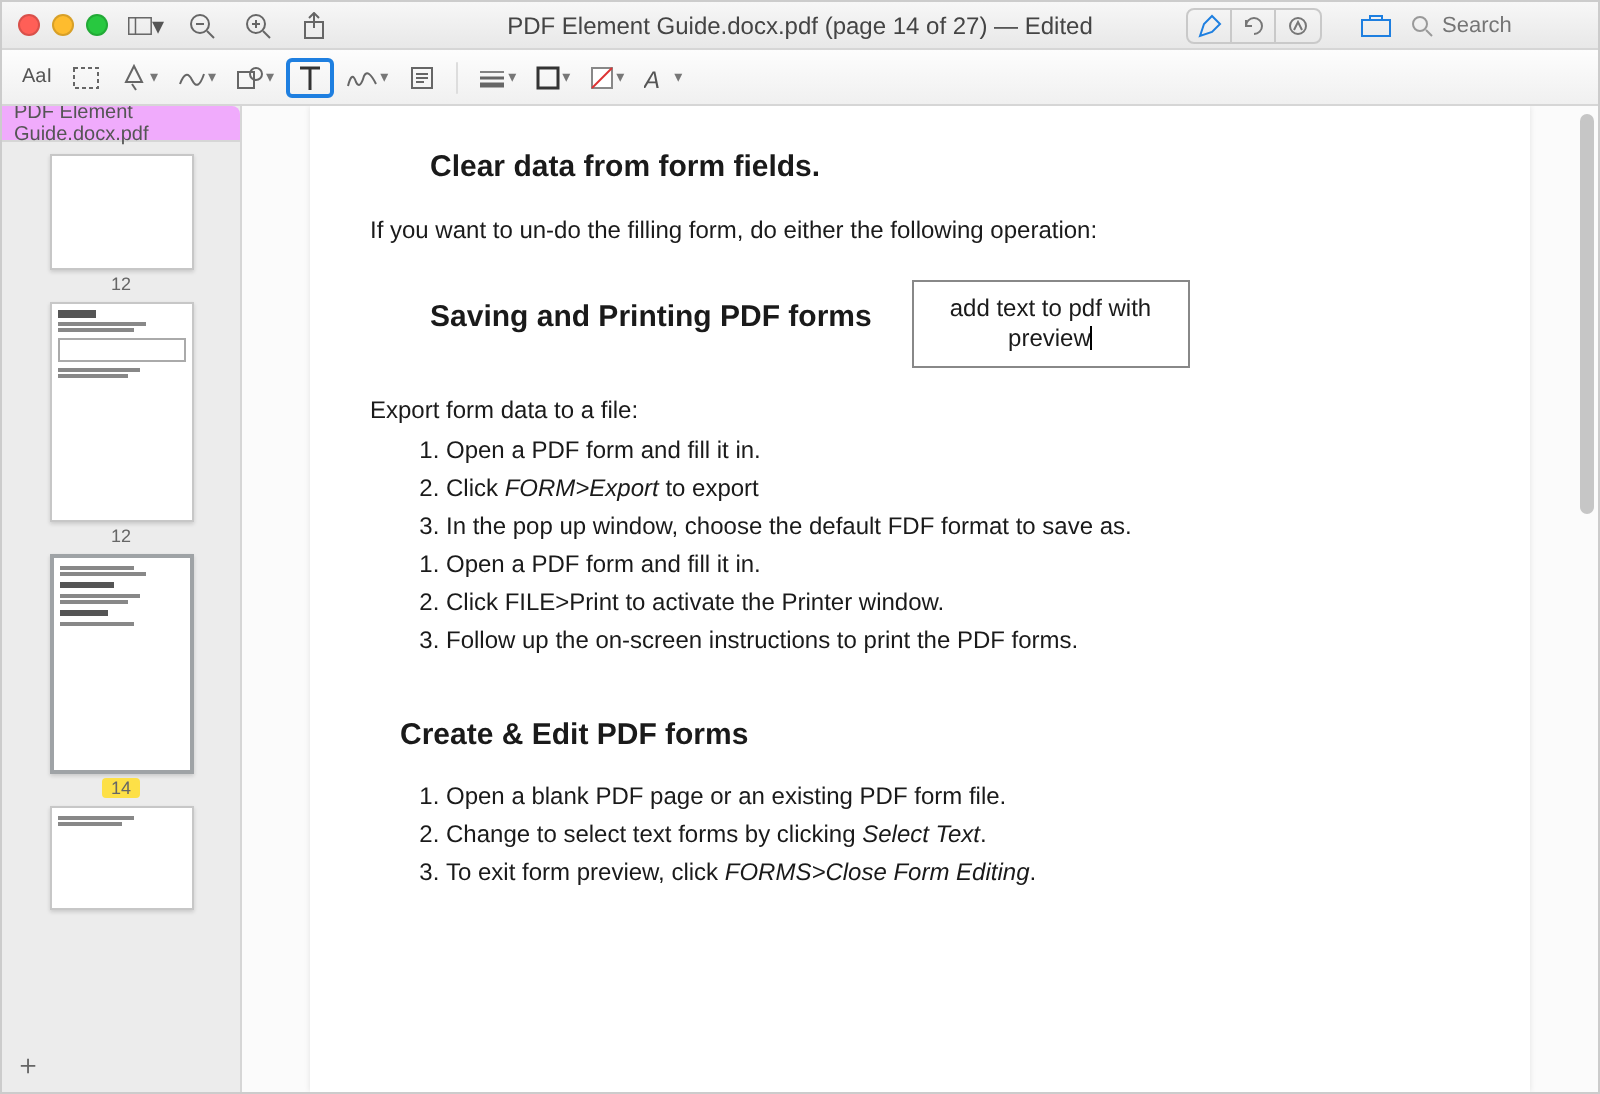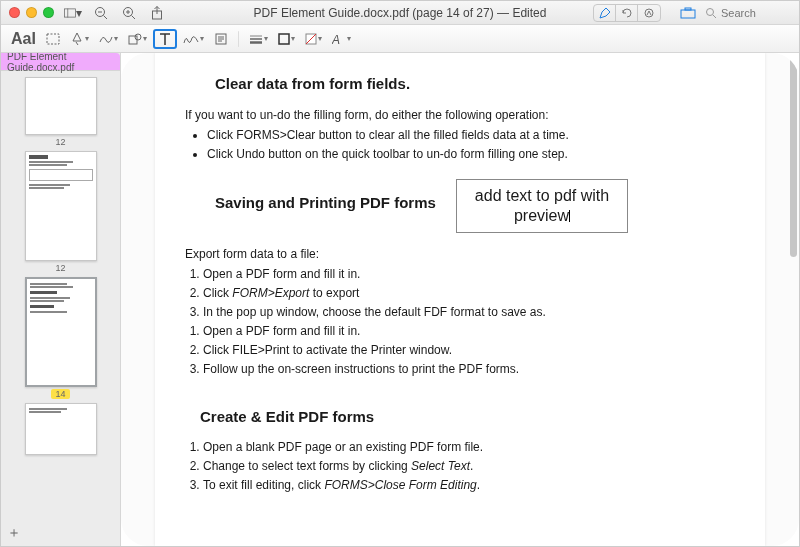--- a/index.html
+++ b/index.html
@@ -26,34 +26,34 @@
   .content { flex:1; display:flex; overflow:hidden; }
   .sidebar { width:120px; background:#ececec; border-right:1px solid #d6d6d6; display:flex; flex-direction:column; position:relative;}
   .sbtab { height:18px; background:#f0abfc; border-bottom:1px solid #d6d6d6; font-size:10px; display:flex; align-items:center; padding:0 6px; color:#555; border-top-right-radius:4px;}
   .sbbtn { position:absolute; bottom:4px; left:6px; color:#666; font-size:14px; }
   .thumbs { flex:1; overflow:hidden; display:flex; flex-direction:column; align-items:center; padding:6px 0; gap:4px;}
   .thumbwrap{display:flex;flex-direction:column;align-items:center;gap:2px;}
   .thumb { width:72px; background:#fff; border:1px solid #c7c7c7; box-shadow:0 1px 2px rgba(0,0,0,0.15); font-size:3px; color:#444; padding:3px; overflow:hidden;}
   .thumb.sel{border:2px solid #9fa3a6;}
   .thumbnum{font-size:9px;color:#666;}
   .thumbnum.sel{background:#fde047;border-radius:2px;padding:0 4px;}
-  .main { flex:1; background:#fbfbfb; position:relative; overflow:hidden; display:flex; justify-content:center;border-radius:27px;}
+  .main { flex:1; background:#fbfbfb; position:relative; overflow:hidden; display:flex; justify-content:center;}
   .scroll { position:absolute; right:2px; top:4px; bottom:4px; width:7px; }
   .scroll .track{position:absolute;inset:0;border-radius:4px;}
   .scroll .th{position:absolute;left:0;right:0;background:#c6c6c6;border-radius:4px;}
   .page { width:610px; background:#fff; margin-top:0; padding:14px 30px 30px 30px; font-size:12px; line-height:1.5; color:#1a1a1a; box-shadow:0 0 3px rgba(0,0,0,0.1);}
   .page h2{font-size:15px;font-weight:700;margin:6px 0 10px 30px;}
   .page h2.noin{margin-left:15px;}
   .page p{margin:2px 0;}
   .page ul{list-style:disc;margin-left:22px;}
-  .page ol{margin-left:18px;}
+  .page ol{margin-left:38px;}
   .page li{margin:1px 0;}
   .sect{margin-top:16px;}
   .headrow{display:flex;align-items:center;gap:20px;}
-  .annbox{border:1px solid #888;padding:6px 18px;font-size:16px;text-align:center;line-height:1.25;position:relative;}
+  .annbox{border:1px solid #888;padding:6px 18px;font-size:12px;text-align:center;line-height:1.25;position:relative;}
   .caret{display:inline-block;width:1px;height:12px;background:#000;vertical-align:middle;}
   em{font-style:italic;}
   svg{display:block;}
 </style>
 </head>
 <body>
 
 <div class="window">
 
   <div class="titlebar">
@@ -122,21 +122,21 @@
         <svg width="12" height="12" viewBox="0 0 12 12">
             <circle cx="5" cy="5" r="3.5" fill="none" stroke="#999"></circle>
             <line x1="8" y1="8" x2="11" y2="11" stroke="#999"></line>
           </svg>
         <input placeholder="Search" style="">
       </div>
     </div>
   </div>
 
   <div class="toolbar">
-    <div class="tbtn" style="font-size:16px;font-weight:bold;">AaI</div>
+    <div class="tbtn" style="font-size:10px;">AaI</div>
     <div class="tbtn">
         <svg width="14" height="12" viewBox="0 0 14 12">
           <rect x="1" y="1" width="12" height="10" fill="none" stroke="#666" stroke-dasharray="2 1.5"></rect>
         </svg>
       </div>
     <div class="tbtn">
         <svg width="14" height="14" viewBox="0 0 14 14">
           <path d="M7 1 L3 9 L11 9 Z" fill="none" stroke="#666"></path>
           <line x1="6" y1="10" x2="8" y2="13" stroke="#666"></line>
         </svg>
@@ -246,24 +246,20 @@
             </div>
         </div>
       </div>
       <div class="sbbtn">＋</div>
     </div>
 
     <div class="main">
       <div class="page">
         <h2>Clear data from form fields.</h2>
         <p>If you want to un-do the filling form, do either the following operation:</p>
-        <ul>
-          <li>Click FORMS&gt;Clear button to clear all the filled fields data at a time.</li>
-          <li>Click Undo button on the quick toolbar to un-do form filling one step.</li>
-        </ul>
 
         <div class="sect headrow">
           <h2 class="noin" style="margin-left:30px">Saving and Printing PDF forms</h2>
           <div class="annbox">
             <span>add text to pdf with</span><br>
             <span>preview</span><span class="caret"></span>
           </div>
         </div>
 
         <p style="margin-top:12px">Export form data to a file:</p>
@@ -276,21 +272,21 @@
         <ol>
           <li>Open a PDF form and fill it in.</li>
           <li>Click FILE&gt;Print to activate the Printer window.</li>
           <li>Follow up the on-screen instructions to print the PDF forms.</li>
         </ol>
 
         <h2 class="noin" style="margin-top:28px">Create &amp; Edit PDF forms</h2>
         <ol>
           <li>Open a blank PDF page or an existing PDF form file.</li>
           <li><span>Change to select text forms by clicking </span><em>Select Text</em><span>.</span></li>
-          <li><span>To exit fill editing, click </span><em>FORMS&gt;Close Form Editing</em><span>.</span></li>
+          <li><span>To exit form preview, click </span><em>FORMS&gt;Close Form Editing</em><span>.</span></li>
         </ol>
 
       </div>
 
       <div class="scroll">
         <div class="track"></div>
         <div class="th" style="top:0;height:200px"></div>
       </div>
     </div>
 

